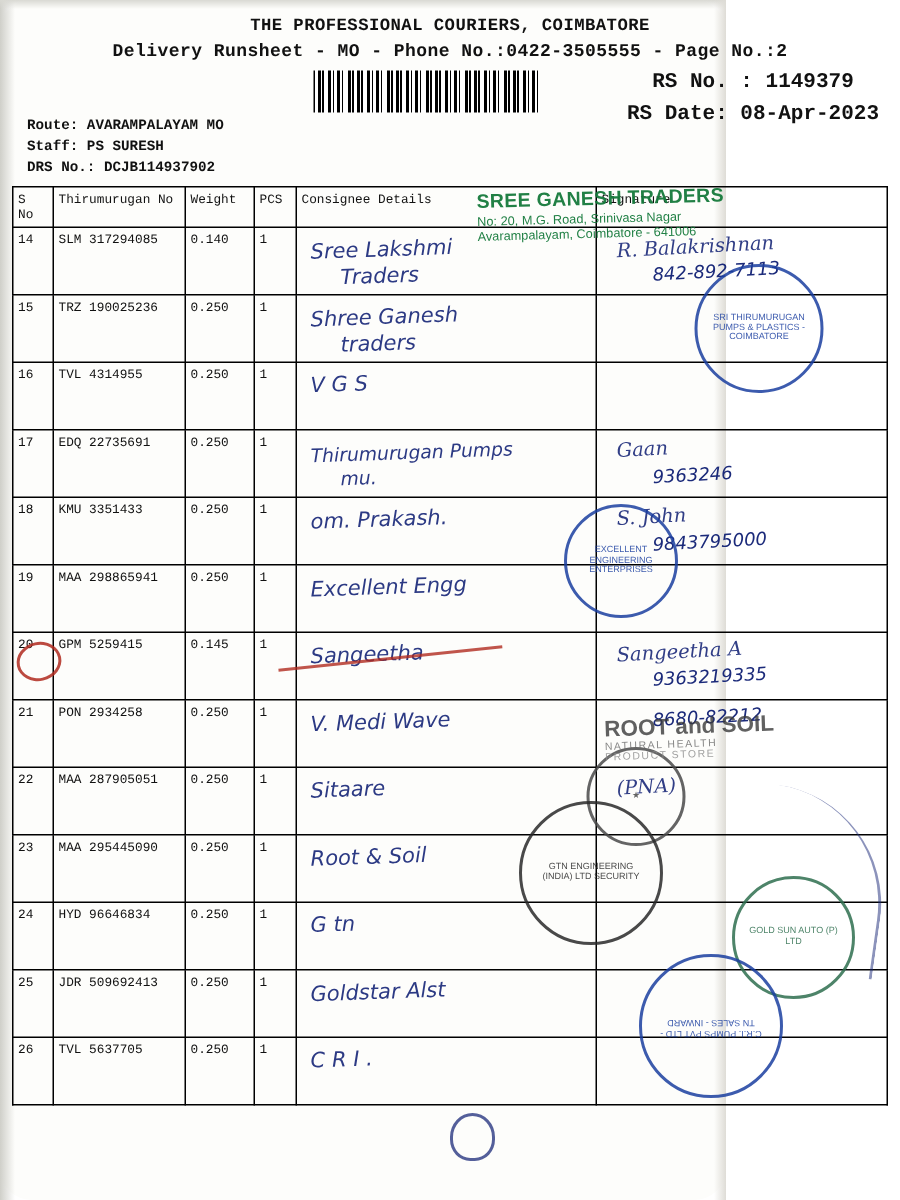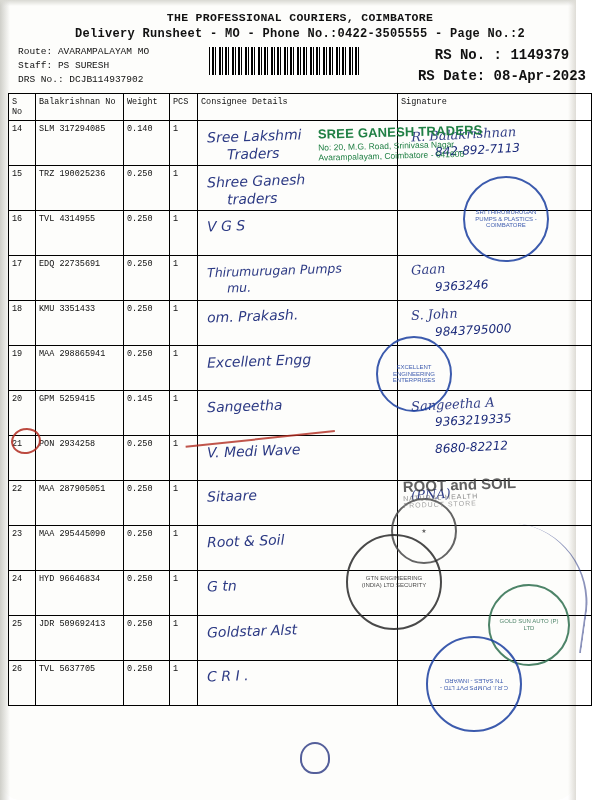--- a/index.html
+++ b/index.html
@@ -9,21 +9,21 @@
   }
   body {
     width: 600px;
     height: 800px;
     overflow: hidden;
     font-family: "Liberation Mono", monospace;
     color: #111;
   }
   .page {
     position: relative;
-    width: 576px;
+    width: 484px;
     height: 800px;
     background: #fdfdfb;
     border-radius: 21px;
   }
   
   .scan-edge-left {
     position: absolute;
     left: 0; top: 0; bottom: 0;
     width: 10px;
     background: linear-gradient(to right, #cfcfc9, rgba(255,255,255,0));
@@ -69,21 +69,22 @@
   .meta-row {
     display: flex;
     justify-content: space-between;
     align-items: flex-start;
     margin-top: 4px;
     padding: 0 6px 0 10px;
   }
   .meta-left {
     font-size: 9.5px;
     line-height: 1.45;
-    font-weight: normal;
+    font-weight: bold;
+    margin-top: 32px;
   }
   .meta-mid {
     padding-top: 2px;
   }
   .barcode {
     height: 28px;
     width: 150px;
     background-image: repeating-linear-gradient(
       to right,
       #000 0px, #000 1px, #fff 1px, #fff 3px,
@@ -297,21 +298,21 @@
         <col class="c-sno">
           <col class="c-cons">
           <col class="c-wt">
           <col class="c-pcs">
           <col class="c-details">
           <col class="c-sign">
       </colgroup>
       <thead>
         <tr>
           <th>S No</th>
-          <th>Balakrishnan No</th>
+          <th>Thirumurugan No</th>
           <th>Weight</th>
           <th>PCS</th>
           <th>Consignee Details</th>
           <th>Signature</th>
         </tr>
       </thead>
       <tbody>
         <tr>
           <td>14</td>
           <td>SLM 317294085</td>

